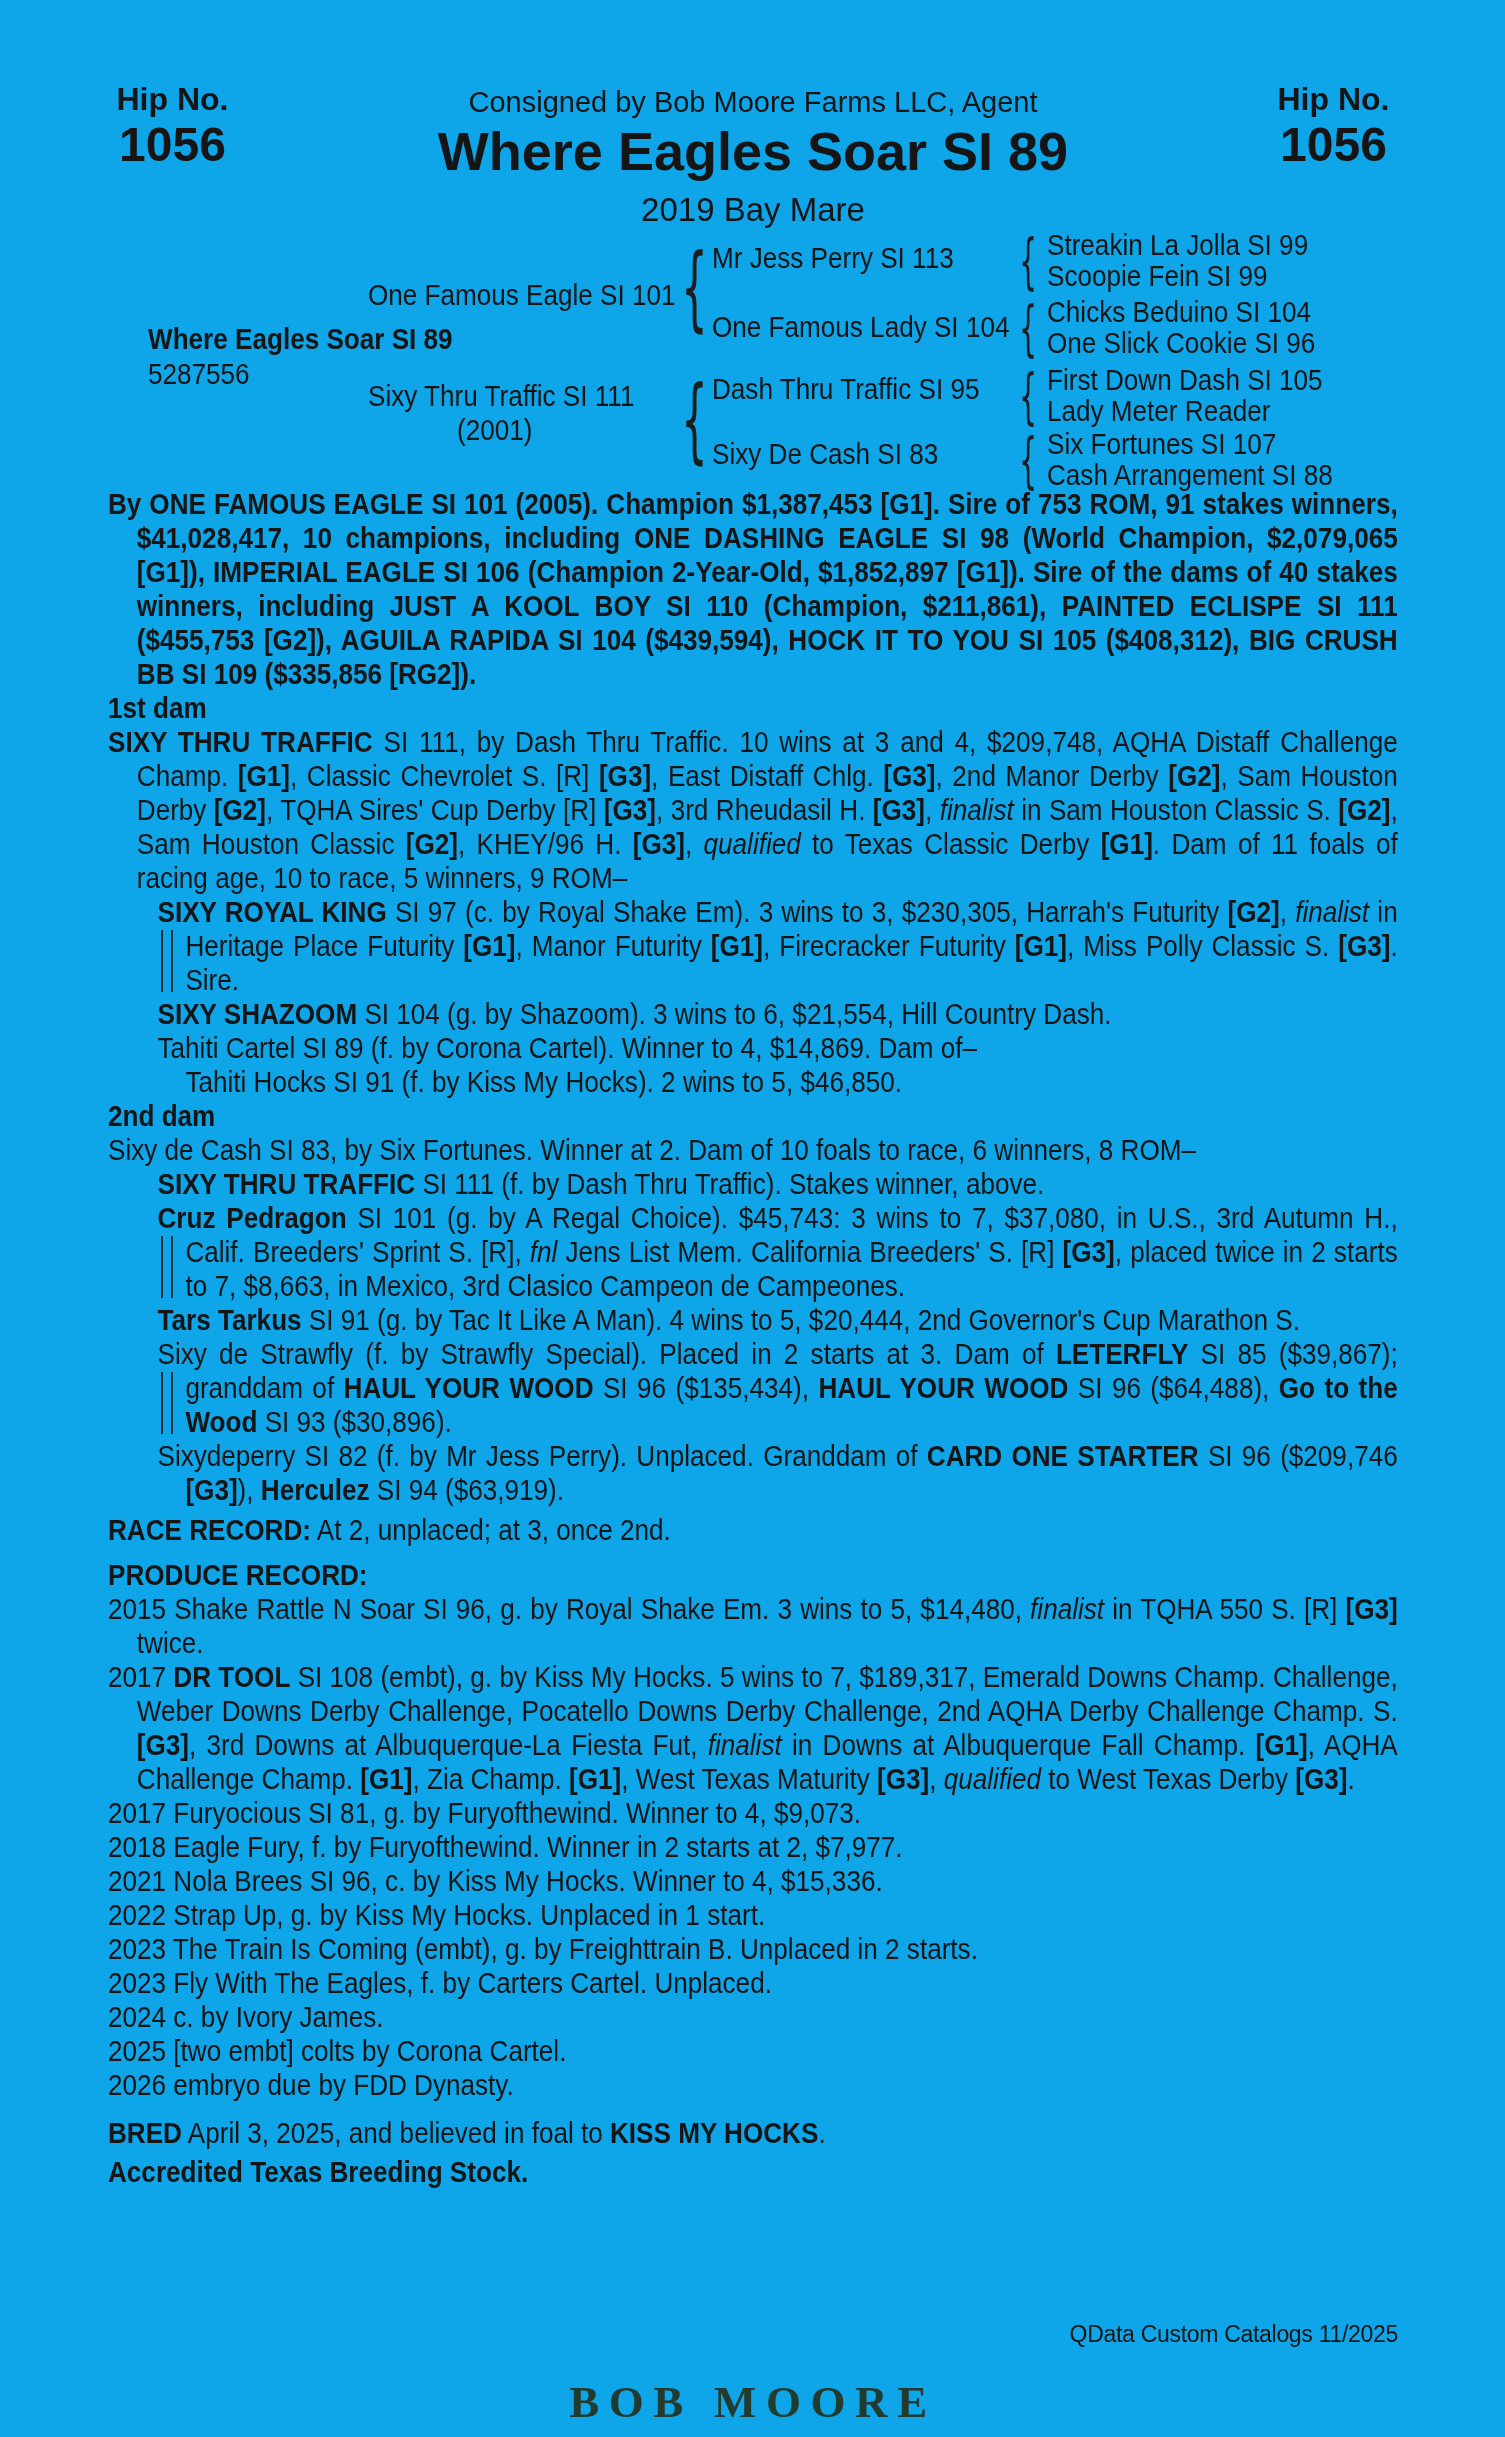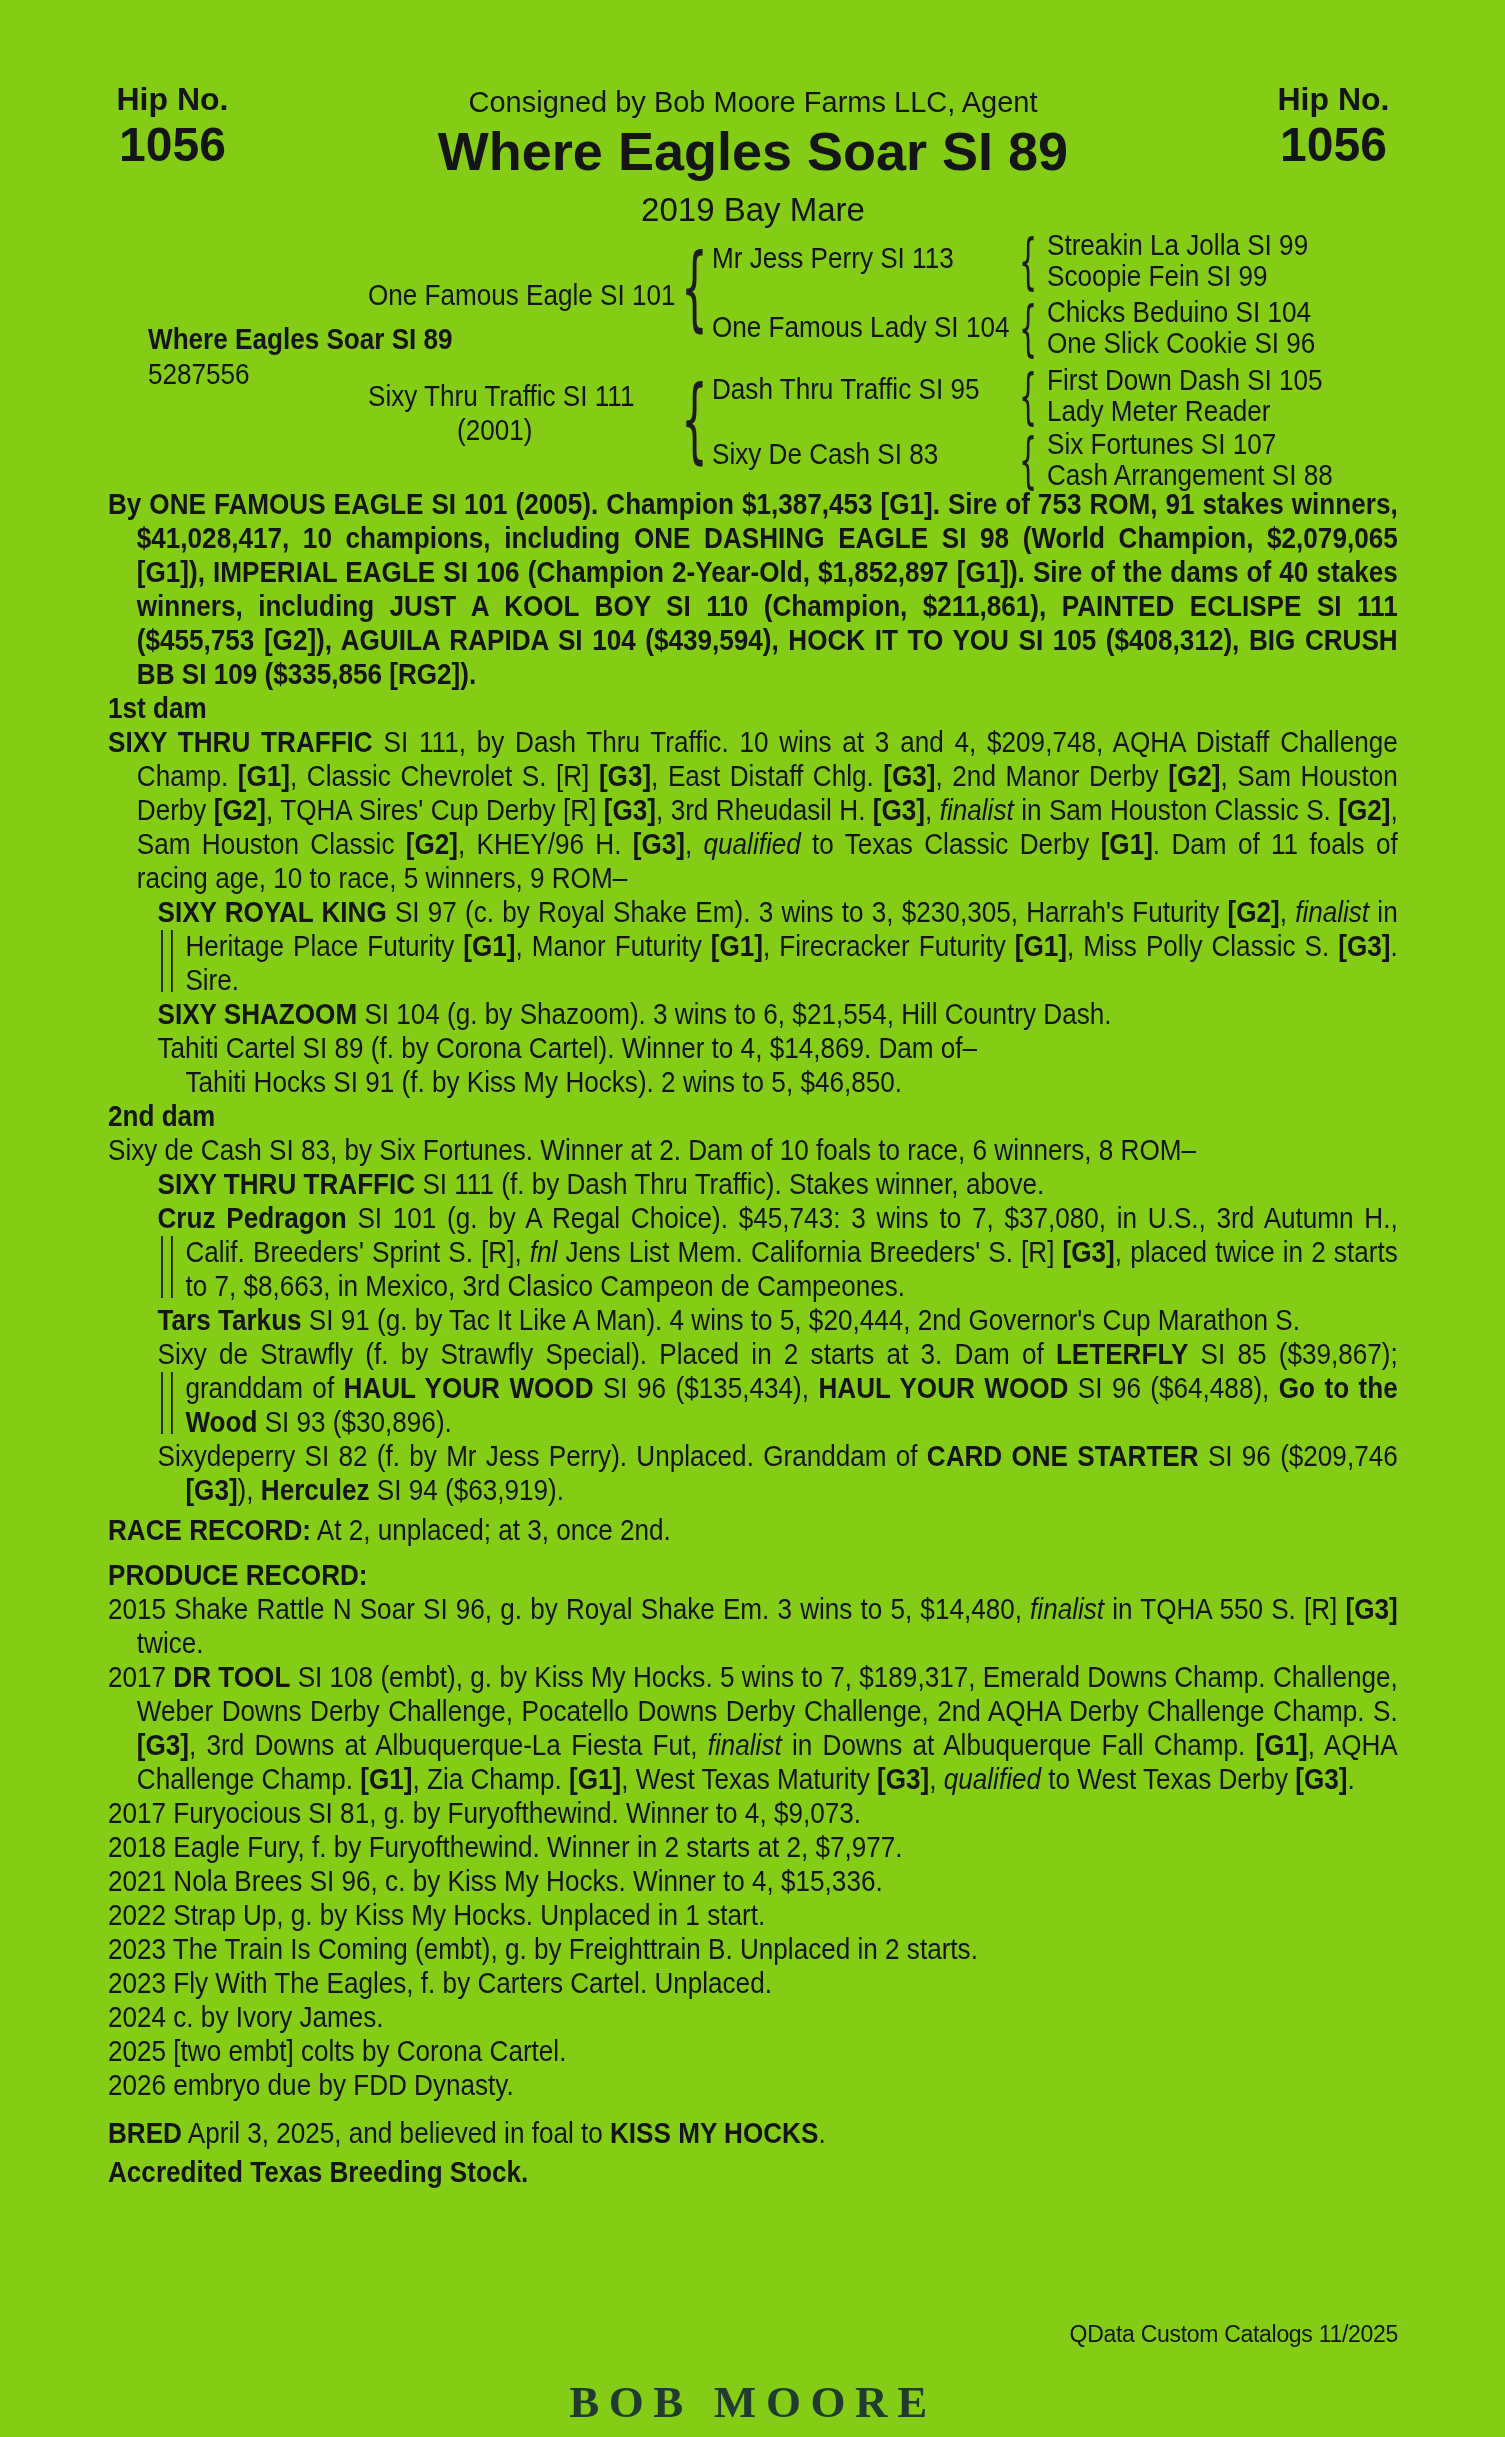--- a/index.html
+++ b/index.html
@@ -1,18 +1,18 @@
 <!DOCTYPE html>
 <html><head>
 <meta charset="utf-8">
 <style>
   html,body{margin:0;padding:0;background:#9a9a9a;}
   .page{
     position:relative;width:1506px;height:2438px;margin:0 auto;
-    background:#84cc16;color:#151515;
+    background:#0ea5e9;color:#151515;
     font-family:"Liberation Sans",sans-serif;overflow:hidden;
   }
   
   .hip-block{position:absolute;top:82px;width:143px;text-align:center;font-weight:bold;}
   .hip-block.left{left:101px;}
   .hip-block.right{right:101px;}
   .hip-label{font-size:32px;line-height:1.1;}
   .hip-number{font-size:48px;line-height:1.1;margin-top:2px;}
   .consignment{position:absolute;top:86px;left:0;width:100%;text-align:center;font-size:29px;}
   .horse-title{position:absolute;top:120px;left:0;width:100%;text-align:center;font-size:54px;font-weight:bold;}

